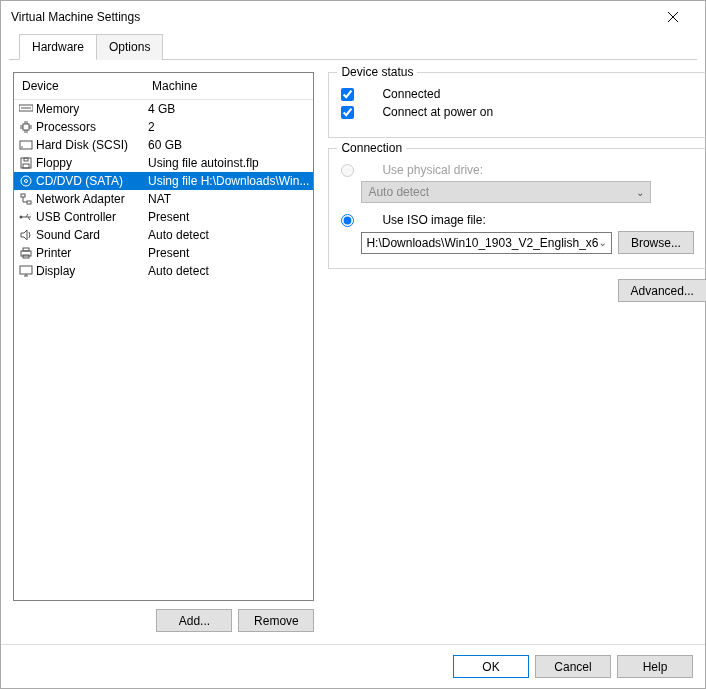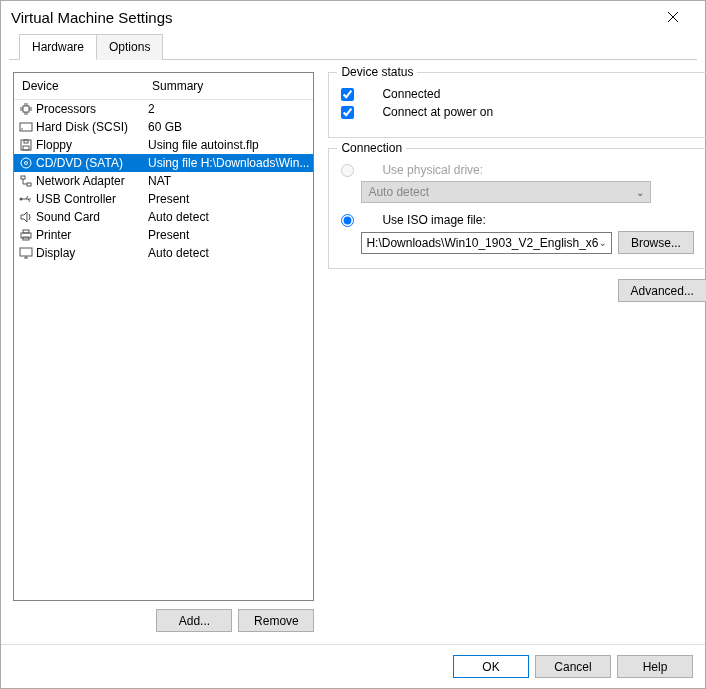--- a/index.html
+++ b/index.html
@@ -18,21 +18,21 @@
       display: flex;
       flex-direction: column;
       background: #fff;
     }
     .titlebar {
       height: 32px;
       display: flex;
       align-items: center;
       justify-content: space-between;
       padding: 0 12px 0 10px;
-      font-size: 15px;
+      font-size: 12px;
     }
     .close-btn {
       width: 40px;
       height: 28px;
       display: flex;
       align-items: center;
       justify-content: center;
       font-size: 14px;
       cursor: pointer;
     }
@@ -220,23 +220,37 @@
   <div class="tabbar">
     <div class="tab active">Hardware</div>
     <div class="tab">Options</div>
   </div>
 
   <div class="content">
     <div class="left-panel">
       <div class="device-list">
         <div class="device-list-header">
           <div class="col-device">Device</div>
-          <div class="col-summary">Summary</div>
-        </div>
-
+          <div class="col-summary">Machine</div>
+        </div>
+
+        <div class="device-row">
+          <span class="icon">
+              <svg width="14" height="10" viewBox="0 0 14 10">
+                <rect x="0" y="1" width="14" height="6" fill="none" stroke="#555"></rect>
+                <line x1="3" y1="3" x2="3" y2="5" stroke="#555"></line>
+                <line x1="5" y1="3" x2="5" y2="5" stroke="#555"></line>
+                <line x1="7" y1="3" x2="7" y2="5" stroke="#555"></line>
+                <line x1="9" y1="3" x2="9" y2="5" stroke="#555"></line>
+                <line x1="11" y1="3" x2="11" y2="5" stroke="#555"></line>
+              </svg>
+            </span>
+          <span class="name">Memory</span>
+          <span class="summary">4 GB</span>
+        </div>
 
         <div class="device-row">
           <span class="icon">
               <svg width="12" height="12" viewBox="0 0 12 12">
                 <rect x="3" y="3" width="6" height="6" fill="none" stroke="#555"></rect>
                 <line x1="5" y1="0" x2="5" y2="3" stroke="#555"></line>
                 <line x1="7" y1="0" x2="7" y2="3" stroke="#555"></line>
                 <line x1="5" y1="9" x2="5" y2="12" stroke="#555"></line>
                 <line x1="7" y1="9" x2="7" y2="12" stroke="#555"></line>
                 <line x1="0" y1="5" x2="3" y2="5" stroke="#555"></line>

